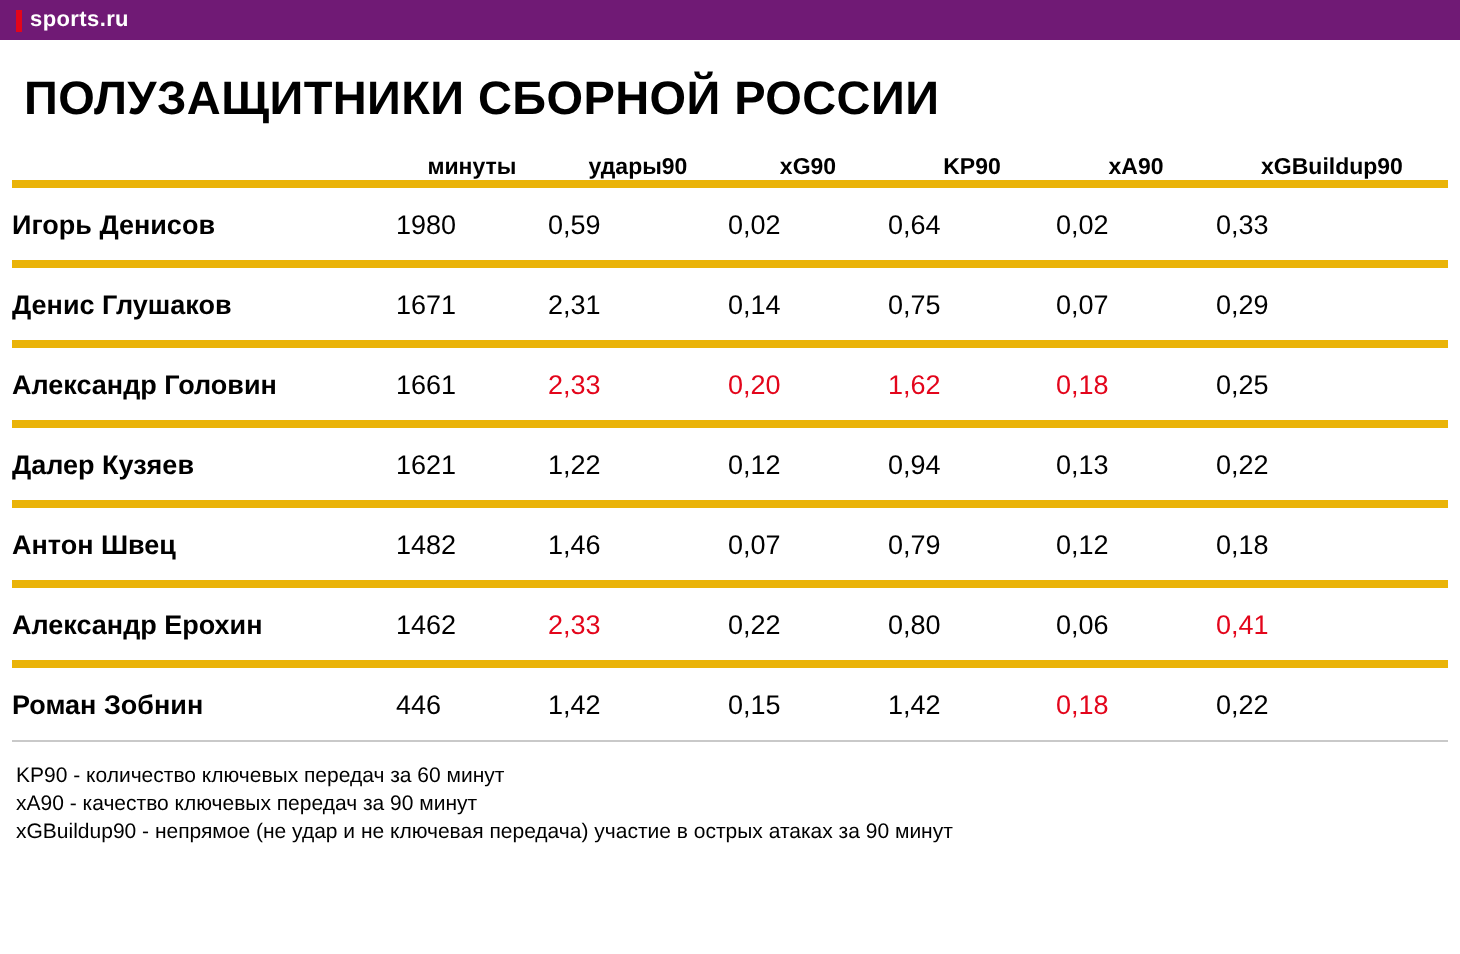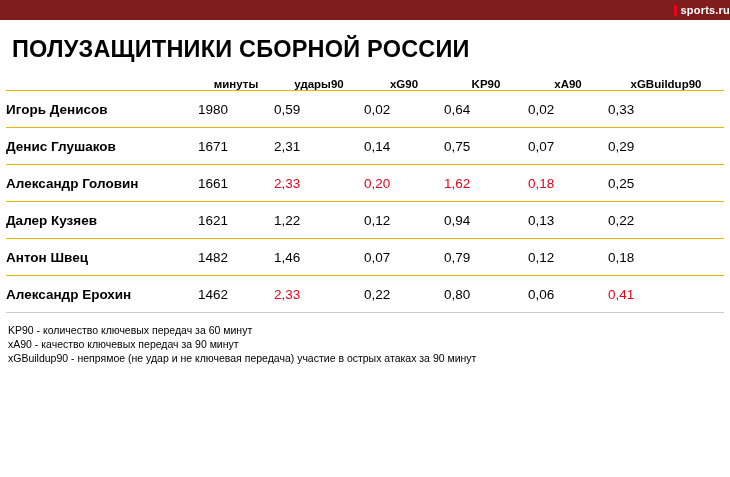--- a/index.html
+++ b/index.html
@@ -17,25 +17,24 @@
   .page {
     position: relative;
     width: 730px;
     height: 477px;
     box-sizing: border-box;
   }
 
   
   .topbar {
     height: 20px;
-    background: #7f1d1d;
+    background: #701a75;
     display: flex;
     align-items: center;
     padding-left: 8px;
-    justify-content: flex-end;
   }
   .logo {
     display: flex;
     align-items: center;
   }
   .logo-mark {
     width: 3px;
     height: 11px;
     background: #e3051b;
     margin-right: 4px;
@@ -81,21 +80,21 @@
     font-size: 11.5px;
     font-weight: bold;
     color: #000;
     padding-bottom: 9px;
     text-align: center;
     vertical-align: bottom;
   }
   thead th.name-head { text-align: left; }
 
   tbody tr {
-    border-top: 1px solid #eab308;
+    border-top: 4px solid #eab308;
   }
   tbody tr:last-child {
     border-bottom: 1px solid #c9c9c9;
   }
   tbody td {
     height: 36px;
     font-size: 13.5px;
     text-align: left;
     vertical-align: middle;
   }
@@ -208,20 +207,29 @@
       </tr>
       <tr>
         <td class="player">Александр Ерохин</td>
         <td class="minutes">1462</td>
         <td class="hl">2,33</td>
         <td>0,22</td>
         <td>0,80</td>
         <td>0,06</td>
         <td class="hl">0,41</td>
       </tr>
+      <tr>
+        <td class="player">Роман Зобнин</td>
+        <td class="minutes">446</td>
+        <td>1,42</td>
+        <td>0,15</td>
+        <td>1,42</td>
+        <td class="hl">0,18</td>
+        <td>0,22</td>
+      </tr>
     </tbody>
   </table>
 
   <div class="notes">
     <div>KP90 - количество ключевых передач за 60 минут</div>
     <div>xA90 - качество ключевых передач за 90 минут</div>
     <div>xGBuildup90 - непрямое (не удар и не ключевая передача) участие в острых атаках за 90 минут</div>
   </div>
 
 </div>

